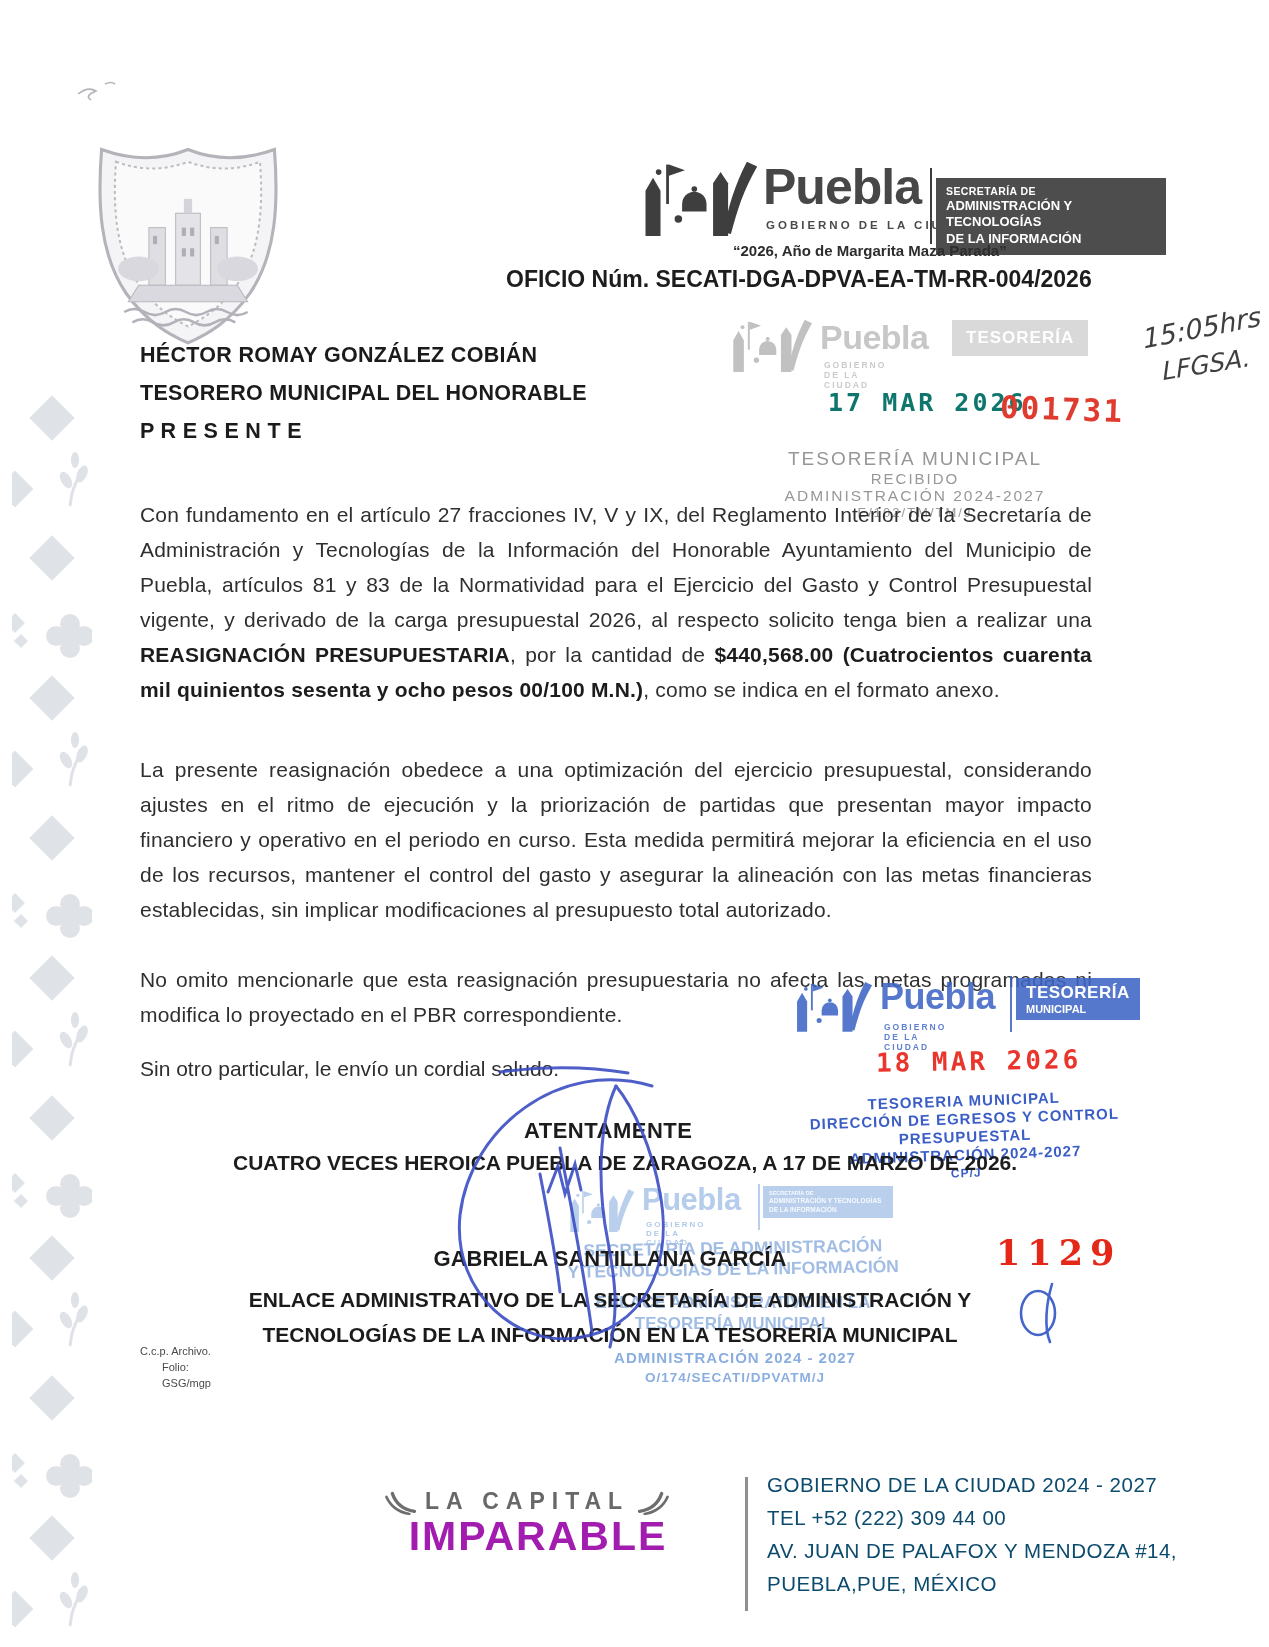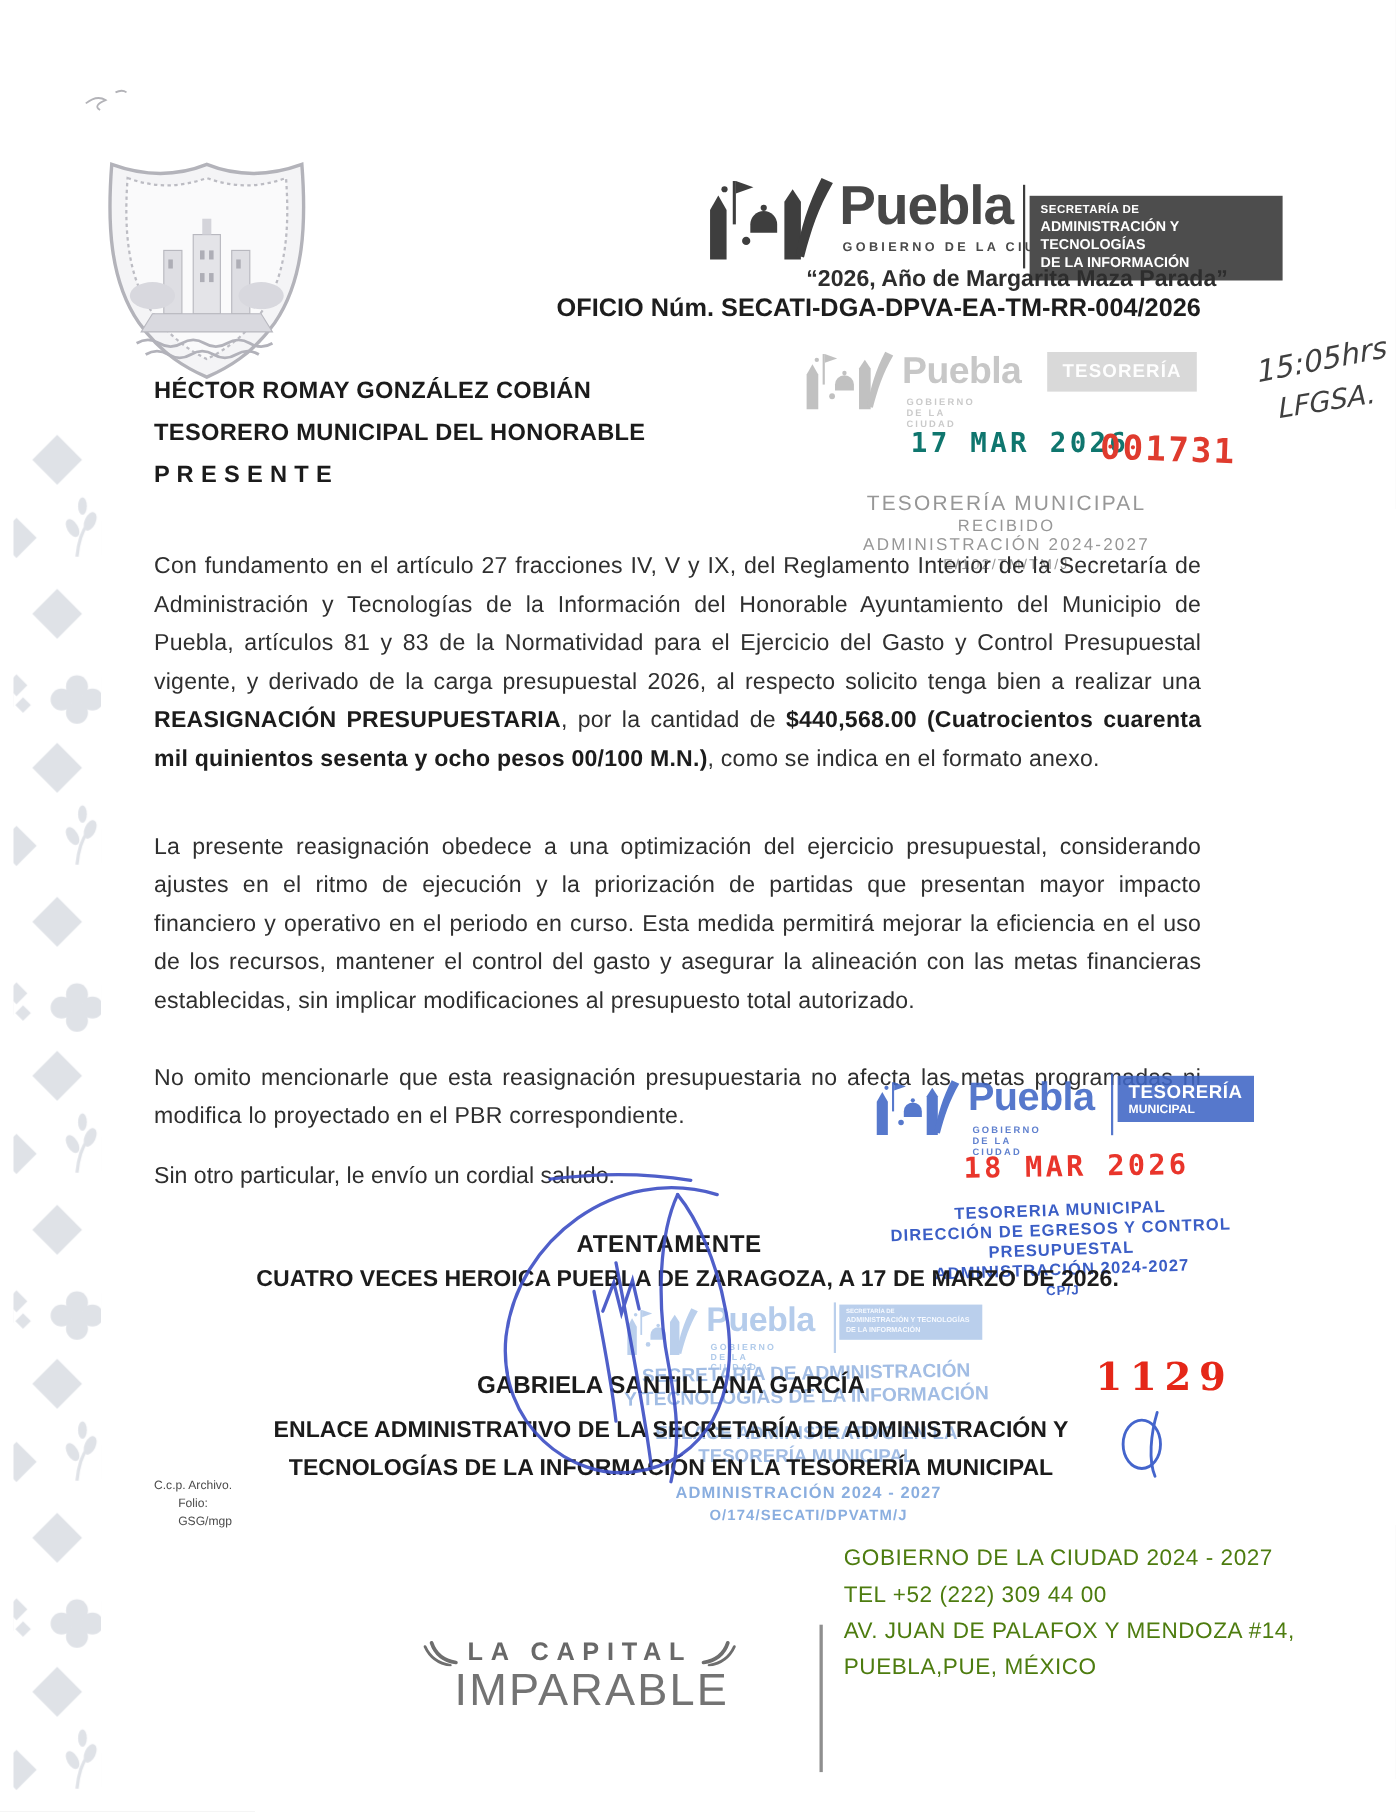--- a/index.html
+++ b/index.html
@@ -100,21 +100,21 @@
     <use href="#city-glyph" fill="currentColor" width="122" height="92"></use>
   </svg>
   <div class="abs" style="left:763px;top:158px;font-size:50px;font-weight:800;color:#474747;letter-spacing:-1px;">Puebla</div>
   <div class="abs" style="left:766px;top:219px;font-size:11.5px;font-weight:bold;color:#4a4a4a;letter-spacing:3px;">GOBIERNO DE LA CIUDAD</div>
   <div class="abs" style="left:930px;top:168px;width:2px;height:76px;background:#3c3c3c;"></div>
   <div class="abs banner-dark" style="left:936px;top:178px;width:210px;">
     <div style="font-size:10.5px;font-weight:bold;letter-spacing:.4px;">SECRETARÍA DE</div>
     <div style="font-size:13px;font-weight:800;">ADMINISTRACIÓN Y TECNOLOGÍAS</div>
     <div style="font-size:13px;font-weight:800;">DE LA INFORMACIÓN</div>
   </div>
-  <div class="abs" style="left:733px;top:242px;font-size:21px;font-weight:bold;color:#2d2d2d;">“2026, Año de Margarita Maza Parada”</div>
+  <div class="abs" style="left:733px;top:242px;font-size:15px;font-weight:bold;color:#2d2d2d;">“2026, Año de Margarita Maza Parada”</div>
   <div class="abs" style="left:490px;top:266px;font-size:23px;font-weight:bold;color:#1d1d1d;margin-left:16px;">OFICIO Núm. SECATI-DGA-DPVA-EA-TM-RR-004/2026</div>
 
   <div class="abs" style="opacity:.55;">
     <svg class="abs" style="left:728px;top:312px;color:#8f8f8f;" width="86" height="64">
       <use href="#city-glyph" fill="currentColor" width="86" height="64"></use>
     </svg>
     <div class="abs" style="left:820px;top:318px;font-size:34px;font-weight:800;color:#9a9a9a;letter-spacing:-.5px;">Puebla</div>
     <div class="abs" style="left:824px;top:360px;font-size:8.5px;font-weight:bold;color:#9f9f9f;letter-spacing:2px;">GOBIERNO DE LA CIUDAD</div>
     <div class="abs banner-gray" style="left:952px;top:320px;padding:8px 14px;font-size:17px;font-weight:800;letter-spacing:1px;">TESORERÍA</div>
   </div>
@@ -209,24 +209,24 @@
   <div class="abs" style="left:383px;top:1488px;width:310px;text-align:center;color:#686868;">
     <div style="display:flex;align-items:center;justify-content:flex-start;gap:8px;">
       <svg width="34" height="26" style="color:#6e6e6e;transform:scaleX(-1);">
           <use href="#wing" width="34" height="26"></use>
         </svg>
       <span style="font-size:23px;font-weight:700;letter-spacing:7px;">LA CAPITAL</span>
       <svg width="34" height="26" style="color:#6e6e6e;">
           <use href="#wing" width="34" height="26"></use>
         </svg>
     </div>
-    <div style="font-size:41px;font-weight:400;letter-spacing:2px;color:#737373;margin-top:-2px;">IMPARABLE</div>
+    <div style="font-size:41px;font-weight:700;letter-spacing:2px;color:#a21caf;margin-top:-2px;">IMPARABLE</div>
   </div>
   <div class="abs" style="left:745px;top:1477px;width:2.5px;height:134px;background:#8f8f8f;"></div>
-  <div class="abs" style="left:767px;top:1400px;font-size:20.5px;line-height:33px;color:#4d7c0f;letter-spacing:.5px;">
+  <div class="abs" style="left:767px;top:1468px;font-size:20.5px;line-height:33px;color:#0c4a6e;letter-spacing:.5px;">
     <div>GOBIERNO DE LA CIUDAD 2024 - 2027</div>
     <div>TEL +52 (222) 309 44 00</div>
     <div>AV. JUAN DE PALAFOX Y MENDOZA #14,</div>
     <div>PUEBLA,PUE, MÉXICO</div>
   </div>
 
   <svg class="abs overlay" style="left:0;top:0;" width="1269" height="1647">
     <g stroke="#3c4ec4" stroke-width="3" fill="none" opacity=".9" stroke-linecap="round">
       <path d="M500,1072 C545,1066 585,1066 628,1073"></path>
       <path d="M652,1086 C560,1058 470,1128 460,1215 C452,1296 520,1346 576,1338 C642,1330 674,1268 660,1193 C652,1148 634,1108 616,1086"></path>

